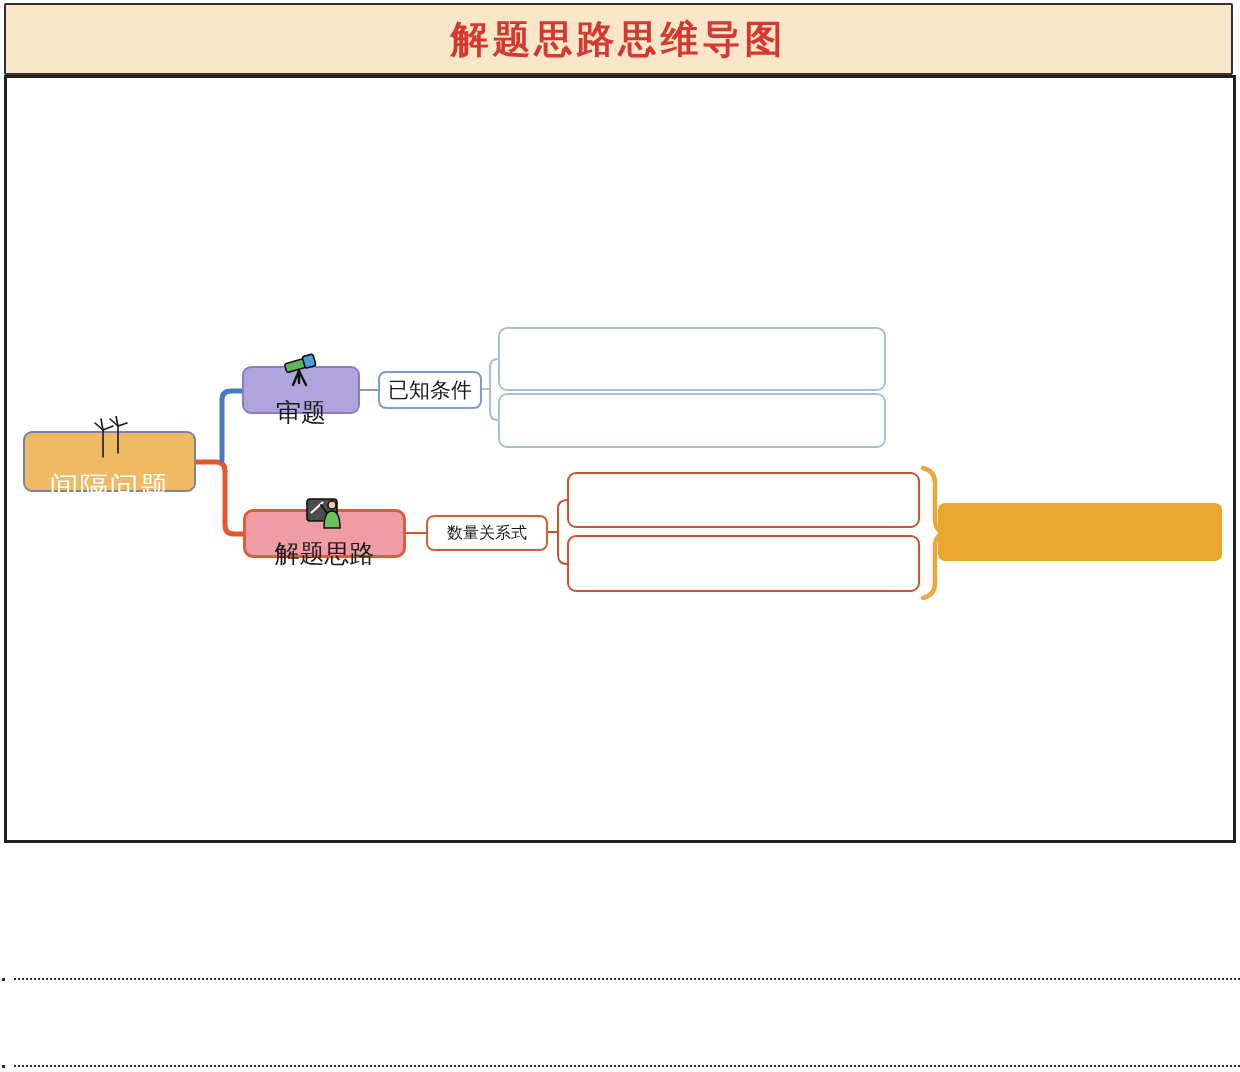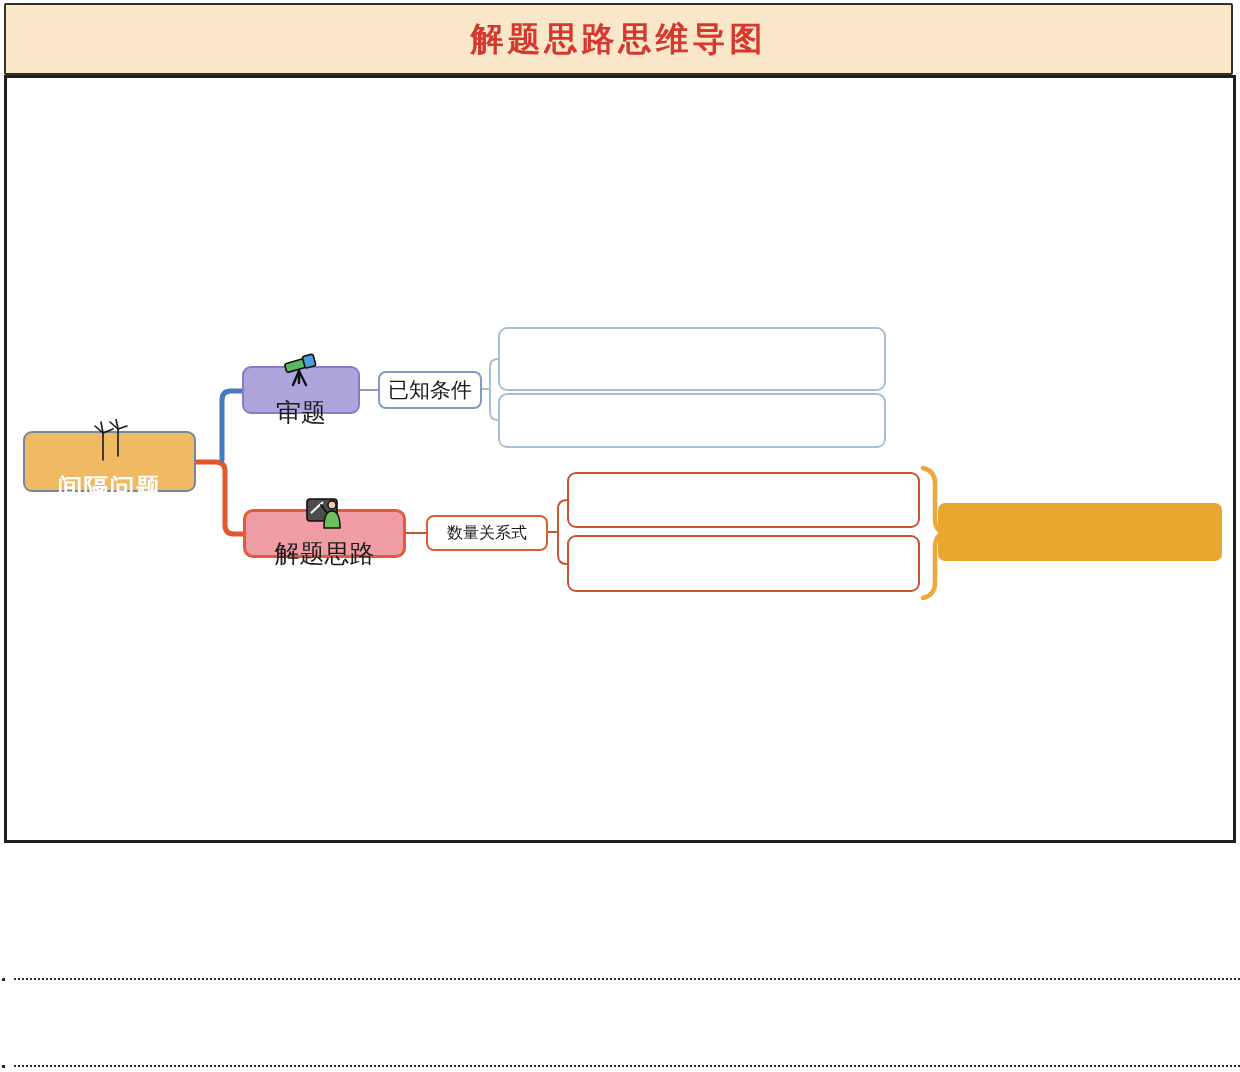--- a/index.html
+++ b/index.html
@@ -13,37 +13,37 @@
     --node-text:#1A1A1A;
   }
   *{margin:0;padding:0;box-sizing:border-box;}
   html,body{background:#fff;}
   body{font-family:"Liberation Sans","DejaVu Sans",sans-serif;}
   .page{position:relative;width:1240px;height:1072px;background:#fff;overflow:hidden;}
 
   .banner{position:absolute;left:4px;top:3px;width:1229px;height:72px;
     background:var(--banner-bg);border:2px solid var(--banner-border);border-radius:2px;
     display:flex;align-items:center;justify-content:center;}
-  .banner h1{font-size:33px;font-weight:bold;color:var(--title-red);letter-spacing:4px;}
+  .banner h1{font-size:38px;font-weight:bold;color:var(--title-red);letter-spacing:4px;}
 
   .canvas{position:absolute;left:4px;top:75px;width:1232px;height:768px;
     background:#fff;border:3px solid var(--canvas-border);}
 
   .connector-svg{position:absolute;left:0;top:0;width:1240px;height:1072px;pointer-events:none;}
   .stroke-blue-thick{stroke:var(--branch-blue);stroke-width:5;fill:none;stroke-linecap:round;}
   .stroke-orange-thick{stroke:var(--branch-orange);stroke-width:5;fill:none;stroke-linecap:round;}
   .stroke-graublau{stroke:#8B9DBE;stroke-width:2;fill:none;}
   .stroke-lightblue{stroke:var(--empty-blue-border);stroke-width:2;fill:none;}
   .stroke-rust{stroke:var(--empty-orange-border);stroke-width:2;fill:none;}
   .stroke-brace{stroke:var(--brace-color);stroke-width:4.5;fill:none;stroke-linecap:round;}
 
   .node{position:absolute;display:flex;align-items:center;justify-content:center;gap:8px;flex-direction:column;}
   .node-root{left:23px;top:431px;width:173px;height:61px;background:var(--root-fill);
     border:2.5px solid var(--root-border);border-radius:9px;}
-  .node-root .lbl{font-size:25px;font-weight:bold;color:var(--root-text);letter-spacing:1px;}
+  .node-root .lbl{font-size:29px;font-weight:normal;color:var(--root-text);letter-spacing:1px;}
 
   .node-examine{left:242px;top:366px;width:118px;height:48px;background:var(--examine-fill);
     border:2.5px solid var(--examine-border);border-radius:9px;}
   .node-examine .lbl{font-size:25px;color:var(--node-text);}
 
   .node-known{left:378px;top:371px;width:104px;height:38px;background:#fff;
     border:2px solid var(--known-border);border-radius:8px;}
   .node-known .lbl{font-size:21px;color:var(--node-text);}
 
   .node-solve{left:243px;top:509px;width:163px;height:49px;background:var(--solve-fill);

